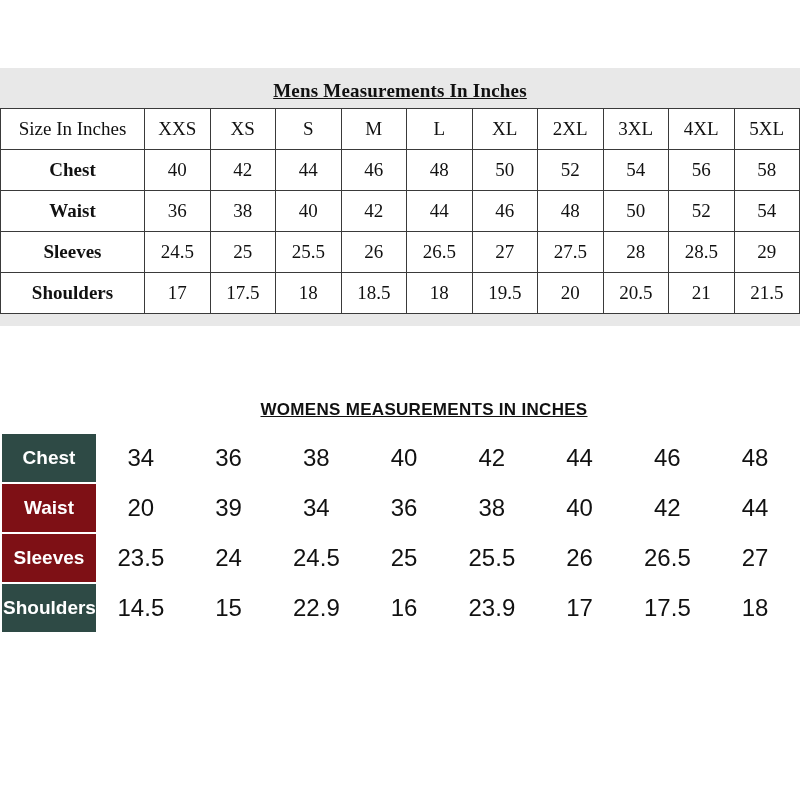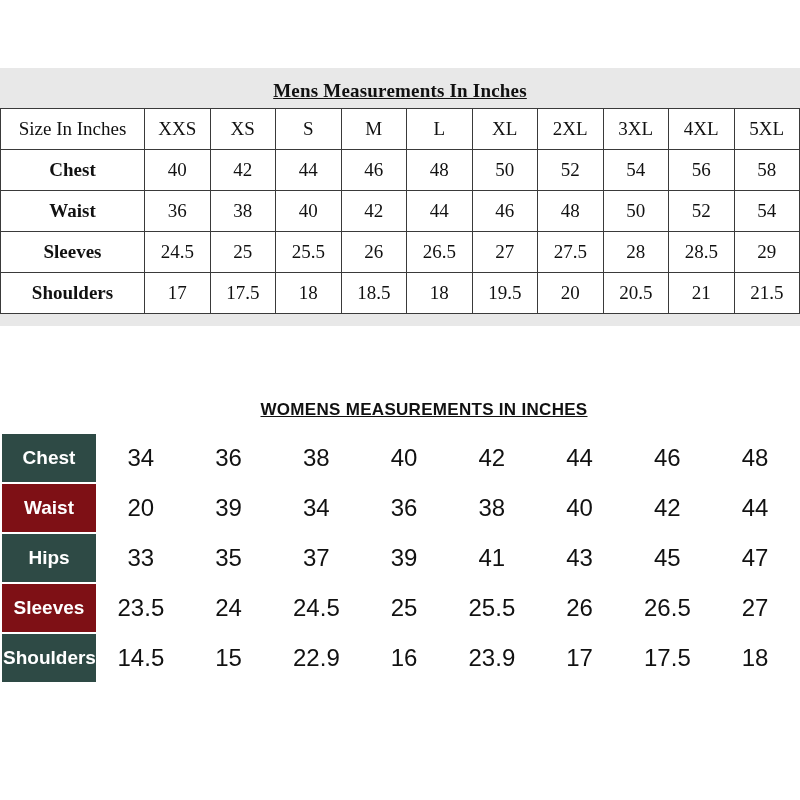--- a/index.html
+++ b/index.html
@@ -227,31 +227,20 @@
         <td>20</td>
         <td>39</td>
         <td>34</td>
         <td>36</td>
         <td>38</td>
         <td>40</td>
         <td>42</td>
         <td>44</td>
       </tr>
 
-      <tr>
-        <td class="rowhead bg-dark-teal">Hips</td>
-        <td>33</td>
-        <td>35</td>
-        <td>37</td>
-        <td>39</td>
-        <td>41</td>
-        <td>43</td>
-        <td>45</td>
-        <td>47</td>
-      </tr>
 
       <tr>
         <td class="rowhead bg-maroon">Sleeves</td>
         <td>23.5</td>
         <td>24</td>
         <td>24.5</td>
         <td>25</td>
         <td>25.5</td>
         <td>26</td>
         <td>26.5</td>

